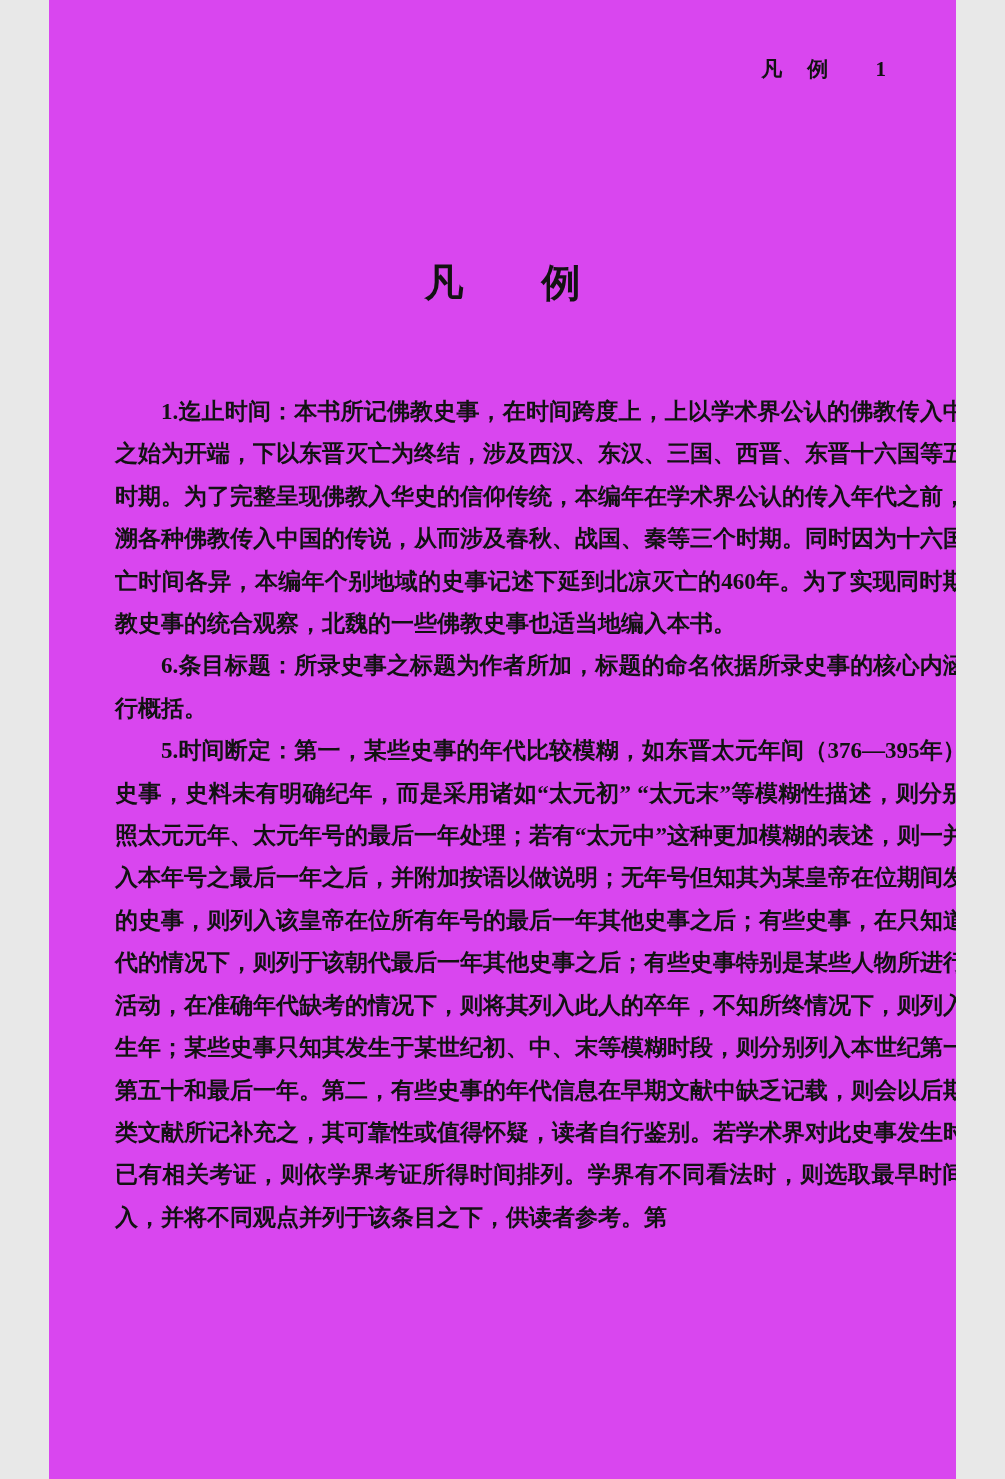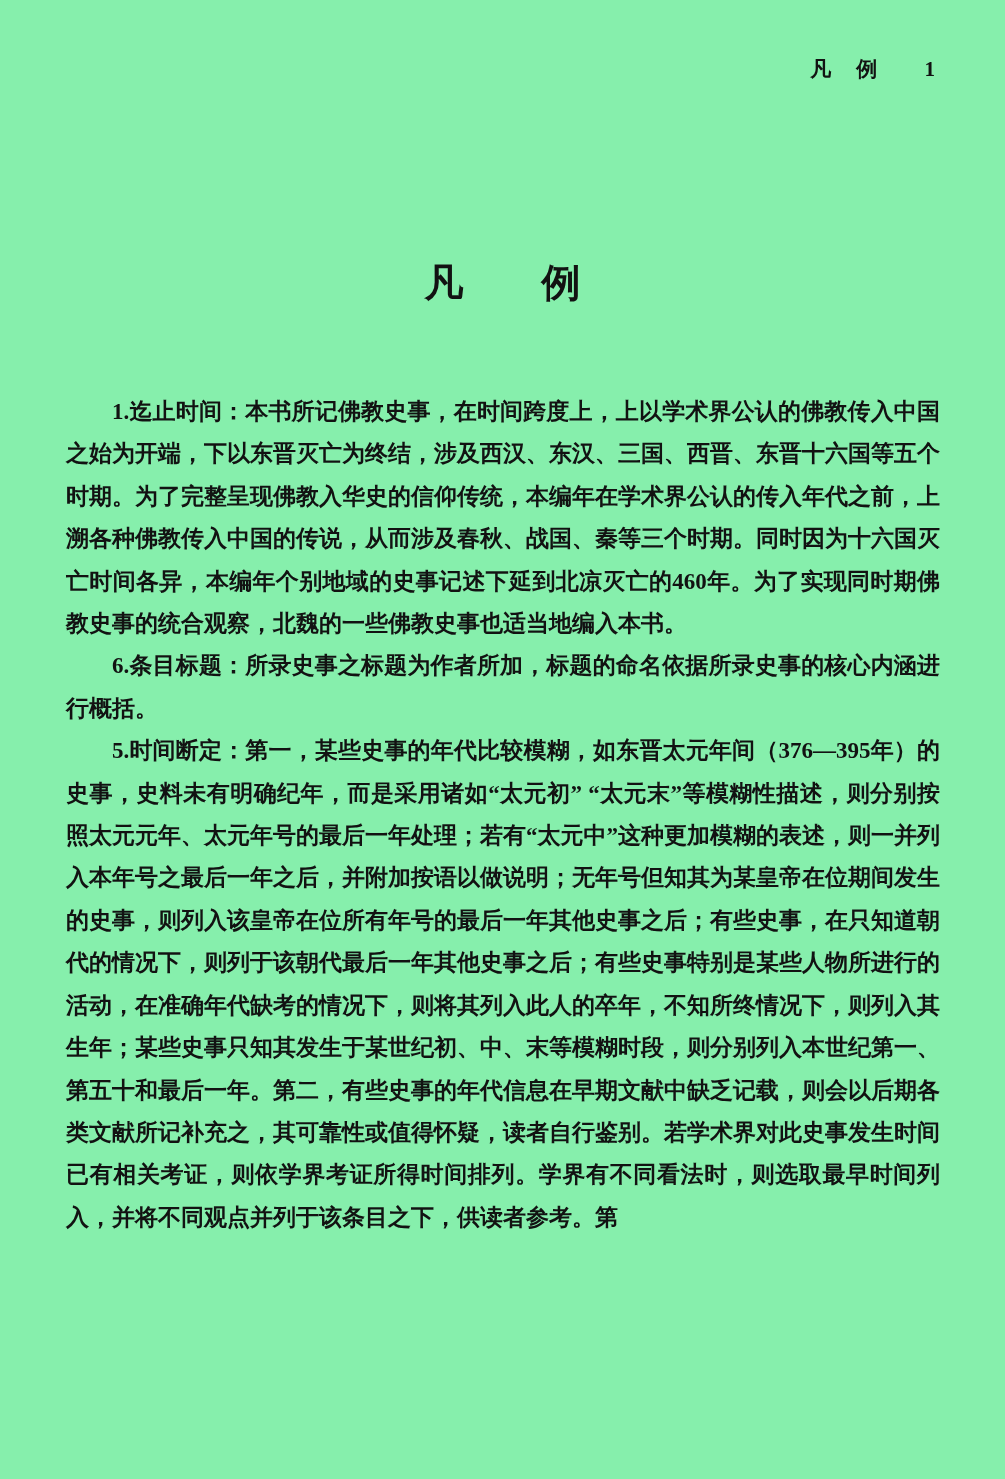--- a/index.html
+++ b/index.html
@@ -2,24 +2,24 @@
 <html lang="zh"><head>
 <meta charset="utf-8">
 <style>
   html, body {
     margin: 0;
     padding: 0;
     background: #e8e8e8;
   }
   .page {
     position: relative;
-    width: 1005px;
+    width: 907px;
     height: 1479px;
     margin: 0 auto;
-    background: #86efac;
+    background: #d946ef;
     overflow: hidden;
     font-family: "Liberation Serif", serif;
     color: #121212;
   }
   .running-head {
     position: absolute;
     top: 55px;
     right: 70px;
     font-size: 21px;
     font-weight: bold;

